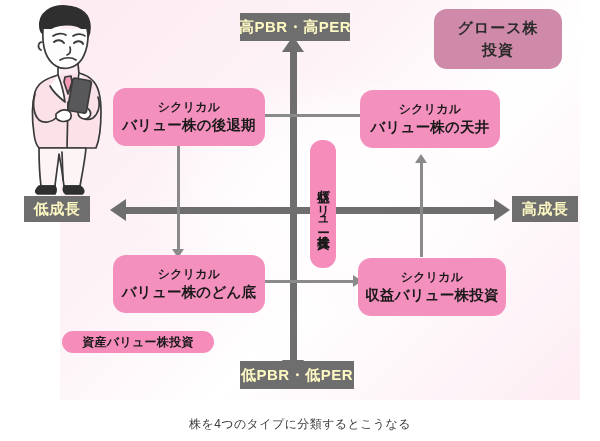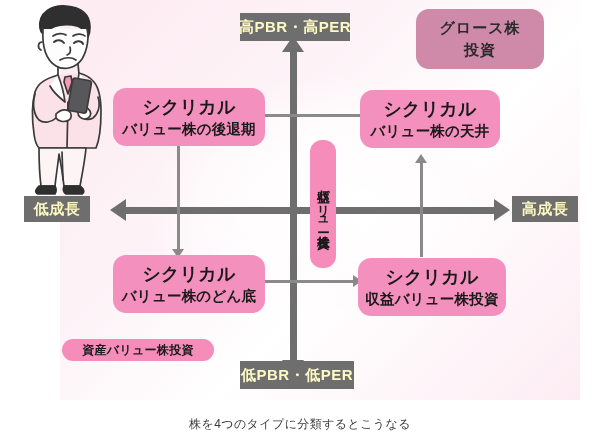--- a/index.html
+++ b/index.html
@@ -106,39 +106,40 @@
     line-height: 1.38;
     text-align: center;
     display: flex;
     flex-direction: column;
     align-items: center;
     justify-content: center;
     box-sizing: border-box;
     padding: 5px 6px;
     letter-spacing: .2px;
   }
-  .quad-box .l1 { font-size: 18px; }
+  .quad-box .l1 { font-size: 12px; }
   .quad-box .l2 { font-size: 14.5px; }
 
   
   .strategy-box {
     position: absolute;
     background: #ce8aa8;
     border-radius: 13px;
     color: #2b2b2b;
     font-size: 15px;
     font-weight: 700;
     line-height: 1.45;
     text-align: center;
     display: flex;
     flex-direction: column;
     align-items: center;
     justify-content: center;
     box-sizing: border-box;
     letter-spacing: 1px;
+    margin-left: 18px;
   }
 
   
   .vert-pill {
     position: absolute;
     background: #f58cba;
     border-radius: 12px;
     color: #1a1a1a;
     font-size: 12.5px;
     font-weight: 700;
@@ -160,21 +161,20 @@
     color: #1a1a1a;
     font-size: 12px;
     font-weight: 700;
     display: flex;
     align-items: center;
     justify-content: center;
     white-space: nowrap;
     padding: 3px 10px;
     box-sizing: border-box;
     letter-spacing: .3px;
-    margin-top: 8px;
   }
 
   .caption {
     position: absolute;
     left: 0;
     right: 0;
     bottom: 8px;
     text-align: center;
     font-size: 12px;
     color: #3b3b3b;

